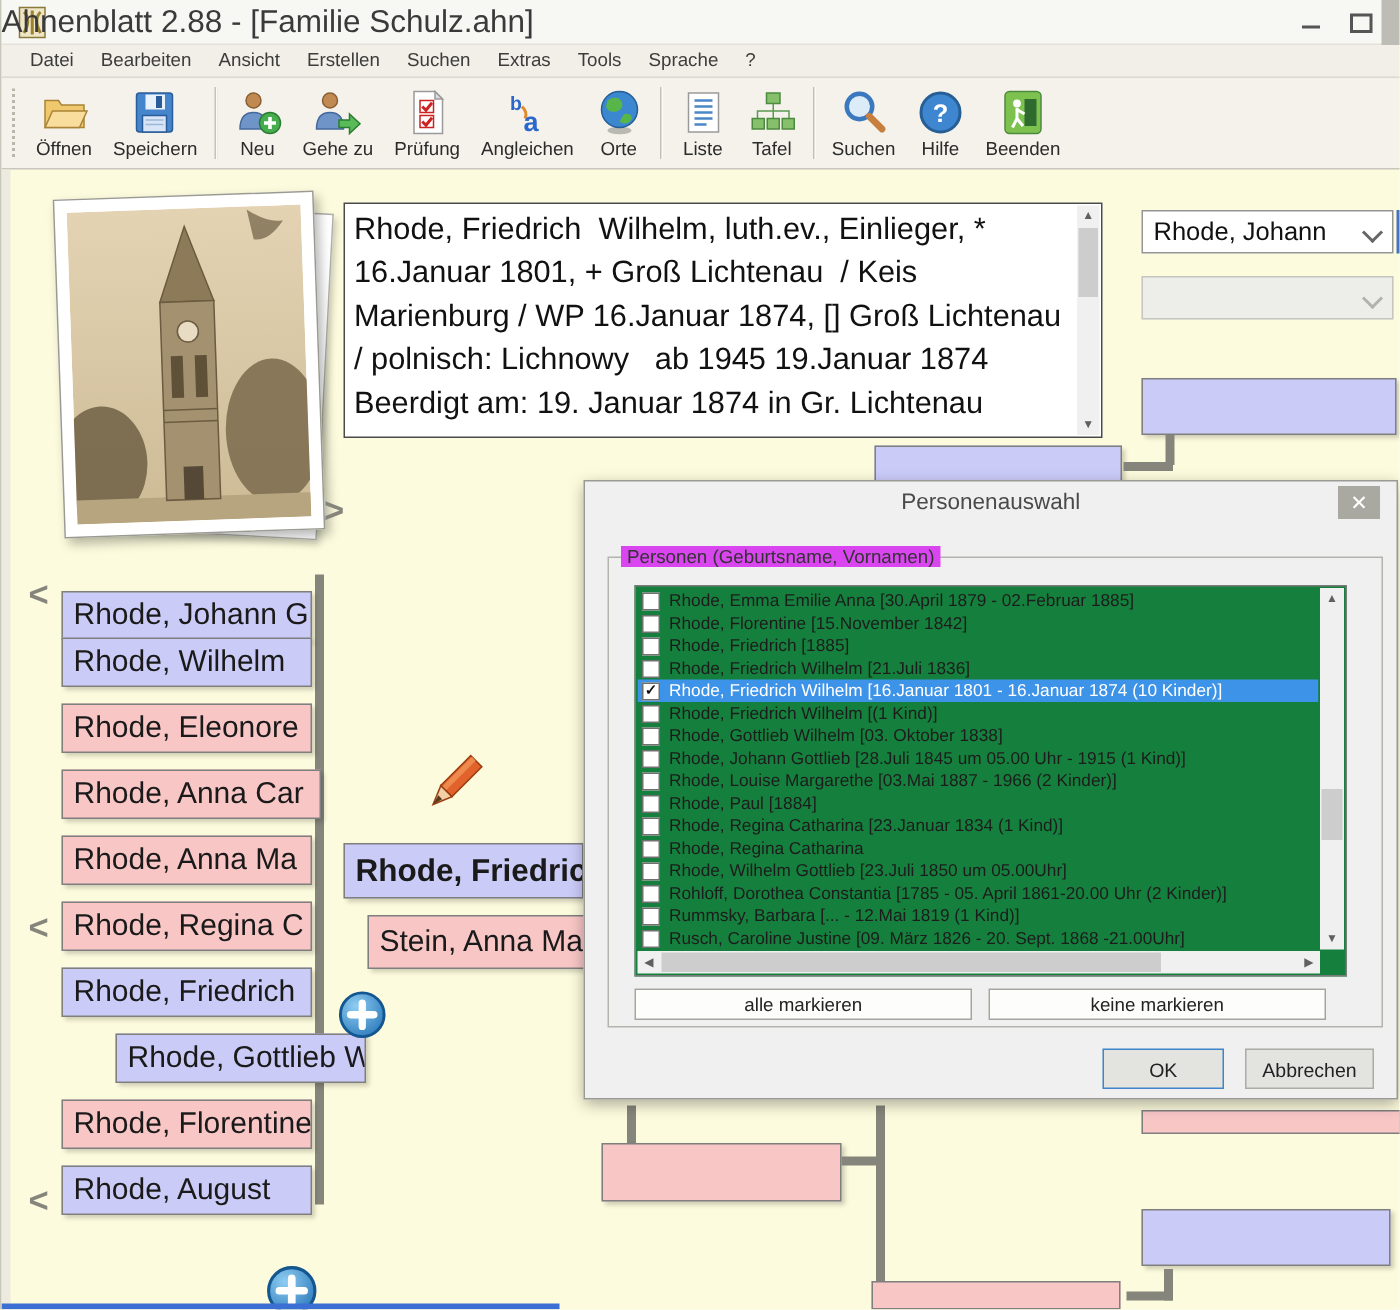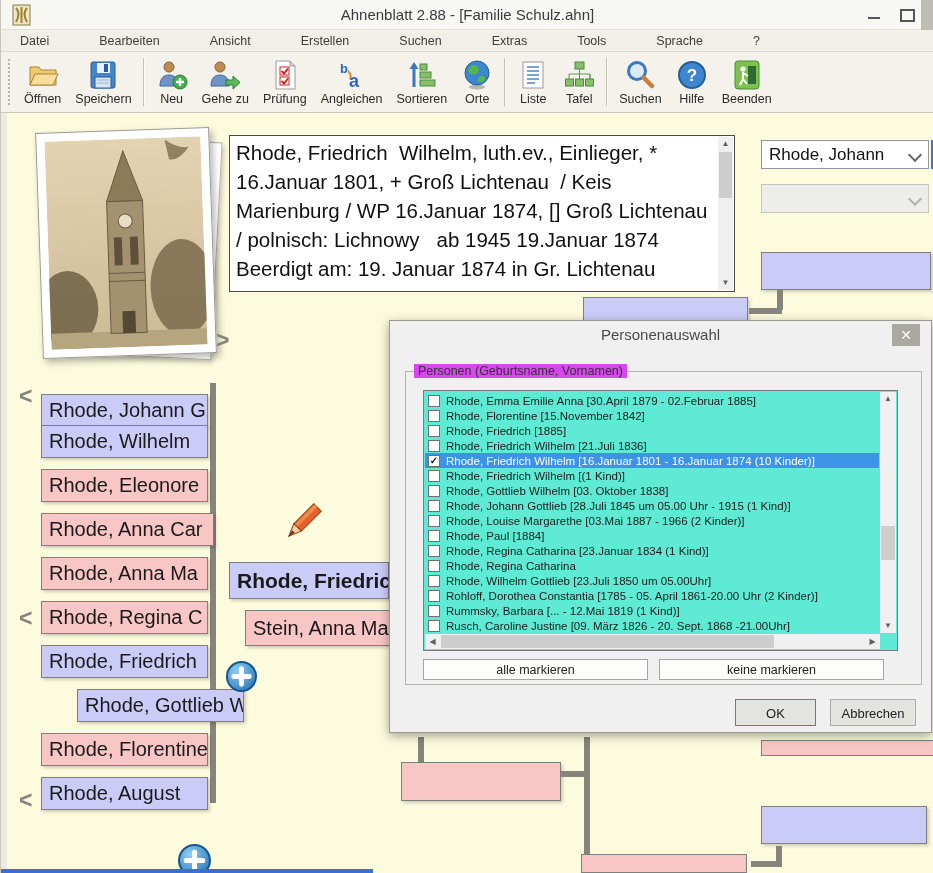--- a/index.html
+++ b/index.html
@@ -3,29 +3,29 @@
 <meta charset="utf-8">
 <style>
   html,body{margin:0;padding:0;}
   body{font-family:"Liberation Sans",sans-serif;}
   #app{position:relative;width:933px;height:873px;overflow:hidden;background:#FCFBDD;border-left:1px solid #c8c6ba;}
   .abs{position:absolute;box-sizing:border-box;}
 
   
   .titlebar{left:0;top:0;width:933px;height:30px;background:#f7f7f4;border-bottom:1px solid #e3e1d8;}
   .app-logo{left:10px;top:4px;width:21px;height:22px;}
-  .win-title{left:0;top:0;width:100%;height:30px;line-height:30px;text-align:center;font-size:15px;color:#3a3a3a;}
+  .win-title{left:0;top:0;width:100%;height:30px;line-height:30px;font-size:21px;color:#3a3a3a;}
   .btn-min{left:862px;top:6px;width:24px;height:18px;cursor:default;}
   .btn-min::after{content:"";position:absolute;left:5px;top:11px;width:12px;height:2px;background:#555;}
   .btn-max{left:894px;top:6px;width:24px;height:18px;}
   .btn-max::after{content:"";position:absolute;left:5px;top:3px;width:11px;height:9px;border:2px solid #555;}
   .corner-strip{left:920px;top:0;width:13px;height:30px;background:#bdbdb6;}
 
   
-  .menubar{left:0;top:30px;width:933px;height:22px;background:#f1efe7;border-bottom:1px solid #dbd9cd;display:flex;align-items:center;padding-left:10px;gap:32px;}
+  .menubar{left:0;top:30px;width:933px;height:22px;background:#f1efe7;border-bottom:1px solid #dbd9cd;display:flex;align-items:flex-end;padding-left:10px;}
   .menu-item{font-size:12.5px;color:#3c3c3c;padding:0 9px;line-height:22px;cursor:default;}
 
   
   .toolbar{left:0;top:52px;width:933px;height:61px;background:#f4f2ea;border-bottom:1px solid #c9c7bb;display:flex;align-items:center;}
   .grip{width:5px;height:46px;margin:0 6px 0 5px;background:repeating-linear-gradient(#b9b7ab 0 2px,transparent 2px 4px);background-size:2px 100%;background-repeat:no-repeat;background-position:center;}
   .tb-btn{display:flex;flex-direction:column;align-items:center;justify-content:center;padding:3px 7px;border-radius:3px;}
   .tb-btn svg{width:32px;height:32px;}
   .tb-label{font-size:12.5px;color:#2b2b2b;margin-top:1px;white-space:nowrap;}
   .tb-sep{width:1px;height:48px;background:#c4c2b6;border-right:1px solid #fbfaf4;margin:0 4px;}
 
@@ -54,21 +54,21 @@
   .chev{position:absolute;right:8px;top:9px;width:8px;height:8px;border-right:2px solid #666;border-bottom:2px solid #666;transform:rotate(45deg);}
   .combo.disabled{background:#ededea;border-color:#c6c6c0;}
   .combo.disabled .chev{border-color:#b2b2ac;}
 
   
   .dialog{left:388px;top:320px;width:543px;height:413px;background:#f0f0f0;border:1px solid #9a9a94;box-shadow:0 3px 10px rgba(0,0,0,0.35);z-index:10;}
   .dlg-title{position:absolute;left:0;top:0;width:100%;height:28px;line-height:28px;text-align:center;font-size:15px;color:#4a4a4a;}
   .dlg-close{position:absolute;right:11px;top:3px;width:28px;height:22px;background:#a9a9a2;color:#fff;font-size:14px;line-height:22px;text-align:center;}
   .groupbox{position:absolute;left:15px;top:50px;width:515px;height:312px;border:1px solid #b4b4ae;}
   .group-label{position:absolute;left:24px;top:43px;background:#d946ef;padding:0 4px;font-size:12.5px;color:#333;}
-  .listbox{position:absolute;left:33px;top:69px;width:473px;height:259px;background:#5eead4;border:1px solid #7a7a7a;}
+  .listbox{position:absolute;left:33px;top:69px;width:473px;height:259px;background:#15803d;border:1px solid #7a7a7a;}
   .rows{position:absolute;left:1px;top:2px;right:18px;bottom:17px;overflow:hidden;}
   .prow{height:15px;display:flex;align-items:center;font-size:11.5px;color:#1c1c1c;padding-left:3px;white-space:nowrap;}
   .prow .cb{flex:0 0 auto;width:10px;height:10px;border:1px solid #707070;background:#fff;margin-right:6px;font-size:10px;line-height:9px;text-align:center;color:#111;font-weight:bold;}
   .prow.selected{background:#3D93E8;color:#fff;}
   .lb-vscroll{position:absolute;right:1px;top:1px;width:16px;bottom:17px;background:#f0f0f0;}
   .lb-hscroll{position:absolute;left:1px;right:17px;bottom:1px;height:15px;background:#f0f0f0;}
   .h-arrow{position:absolute;top:0;width:15px;height:15px;font-size:8px;color:#606060;text-align:center;line-height:15px;}
   .dlg-btn{position:absolute;height:21px;background:#fdfdfc;border:1px solid #a5a5a0;font-size:12.5px;color:#222;text-align:center;line-height:19px;}
   .push-btn{position:absolute;height:27px;background:#e3e3e0;border:1px solid #acaca6;font-size:13px;color:#222;text-align:center;line-height:25px;}
   .push-btn.default{border-color:#3f85c9;}
@@ -155,30 +155,20 @@
         </svg>
       <span class="tb-label">Prüfung</span>
     </div>
     <div class="tb-btn">
       <svg viewBox="0 0 32 32">
           <text x="4" y="14" font-size="13" font-weight="bold" fill="#2b66cc" font-family="Liberation Sans,sans-serif">b</text>
           <path d="M12 12 q4 4 2 8" stroke="#e08a2e" stroke-width="2" fill="none"></path>
           <text x="13" y="28" font-size="18" font-weight="bold" fill="#2b66cc" font-family="Liberation Sans,sans-serif">a</text>
         </svg>
       <span class="tb-label">Angleichen</span>
-    </div>
-    <div class="tb-btn">
-      <svg viewBox="0 0 32 32">
-          <path d="M8 28 V8" stroke="#3a78c0" stroke-width="3"></path>
-          <path d="M3.5 10 L8 3 l4.5 7 z" fill="#3a78c0"></path>
-          <rect x="14" y="5" width="7" height="6" fill="#86c06a" stroke="#4c8a3f"></rect>
-          <rect x="14" y="13" width="11" height="6" fill="#86c06a" stroke="#4c8a3f"></rect>
-          <rect x="14" y="21" width="15" height="6" fill="#86c06a" stroke="#4c8a3f"></rect>
-        </svg>
-      <span class="tb-label">Sortieren</span>
     </div>
     <div class="tb-btn">
       <svg viewBox="0 0 32 32">
           <ellipse cx="16" cy="28" rx="8" ry="2.5" fill="#b9b9b1"></ellipse>
           <circle cx="16" cy="14" r="12" fill="#3b87d0" stroke="#265e95"></circle>
           <path d="M8 8 q6-4 9 0 t-2 7 q-6 2-8-3 z" fill="#58b54a"></path>
           <path d="M19 17 q6-1 5 4 q-4 4-8 1 z" fill="#58b54a"></path>
         </svg>
       <span class="tb-label">Orte</span>
     </div>

